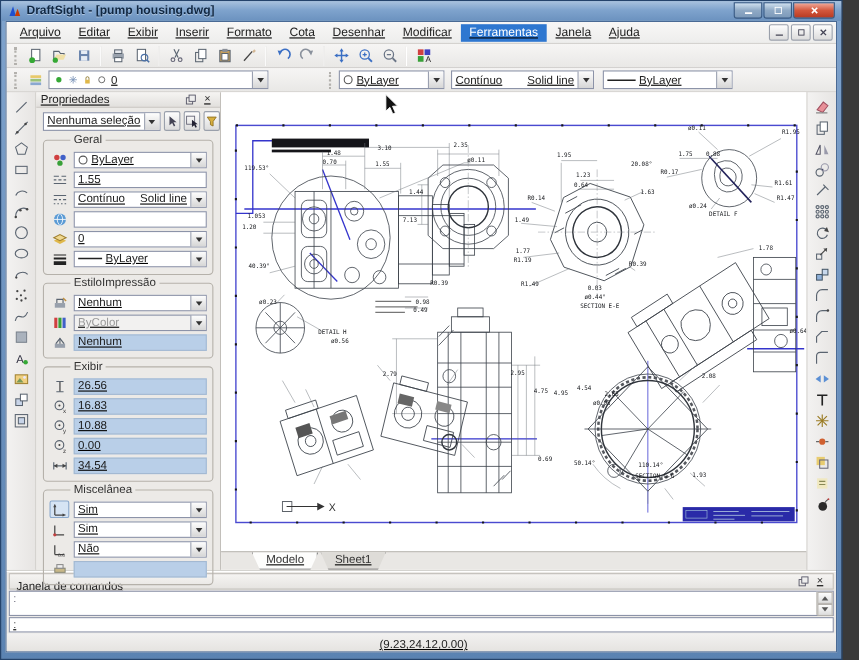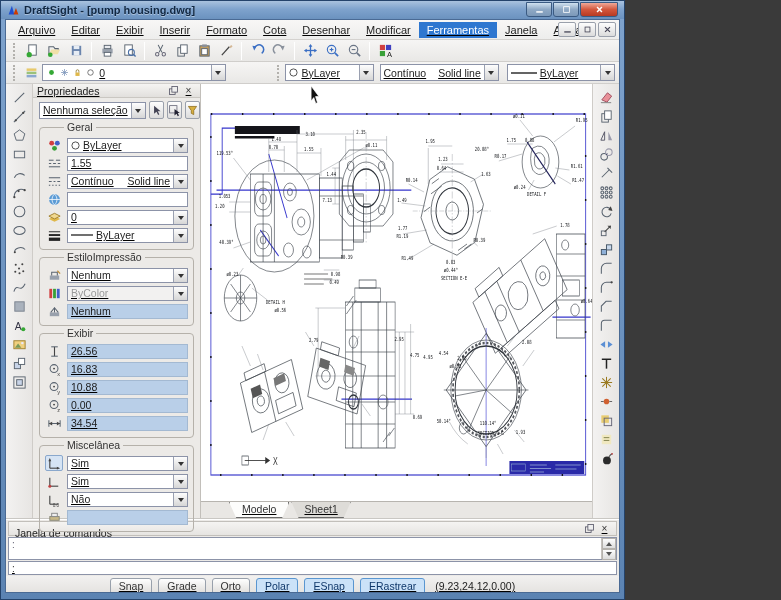--- a/index.html
+++ b/index.html
@@ -1,17 +1,17 @@
 <!DOCTYPE html>
 <html><head>
 <meta charset="utf-8">
 <style>
   html,body{margin:0;padding:0;background:#3a3a3a;font-family:"Liberation Sans",sans-serif;}
   *{box-sizing:border-box;}
-  .frame{position:relative;width:625px;height:600px;background:linear-gradient(#7fa3cd,#5b83b2);overflow:hidden;border:1px solid #24436b;}
+  .frame{position:relative;width:766px;height:600px;background:linear-gradient(#7fa3cd,#5b83b2);overflow:hidden;border:1px solid #24436b;}
   
   .titlebar{position:absolute;left:0;top:0;right:0;height:18px;display:flex;align-items:center;padding-left:6px;gap:4px;background:linear-gradient(#a9c2de,#7fa3cd 45%,#6b92bf);}
   .titlebar .title{font-size:11px;color:#102742;font-weight:bold;text-shadow:0 1px 0 rgba(255,255,255,.4);}
   .winbtns{position:absolute;right:6px;top:1px;display:flex;gap:1px;}
   .wbtn{width:26px;height:15px;border:1px solid #3a5a82;border-radius:0 0 3px 3px;background:linear-gradient(#cfe0ef,#8fa9c5 50%,#7c99b9);display:flex;align-items:center;justify-content:center;}
   .wbtn.close{width:38px;background:linear-gradient(#f0a898,#d3573d 50%,#b83a22);}
   
   .client{position:absolute;left:4px;right:4px;top:18px;bottom:6px;background:#f0efee;border:1px solid #4a6a94;overflow:hidden;text-decoration:underline;}
   
   .menubar{height:20px;display:flex;align-items:center;background:linear-gradient(#f8f7f6,#ededec);border-bottom:1px solid #d4d2cf;padding-left:4px;font-size:11px;color:#222;position:relative;}
@@ -1307,25 +1307,17 @@
               <span class="tri-dn"></span>
             </div>
         </div>
       </div>
       <div class="cmd-input">
         <span>:</span>
       </div>
     </div>
 
     <div class="statusbar">
-      <div style="display:flex;gap:6px;">
-          <div class="toggle">Snap</div>
-          <div class="toggle">Grade</div>
-          <div class="toggle">Orto</div>
-          <div class="toggle on">Polar</div>
-          <div class="toggle on">ESnap</div>
-          <div class="toggle on">ERastrear</div>
-        </div>
       <span class="coords">(9.23,24.12,0.00)</span>
     </div>
 
   </div>
 </div>
 
 </body></html>

